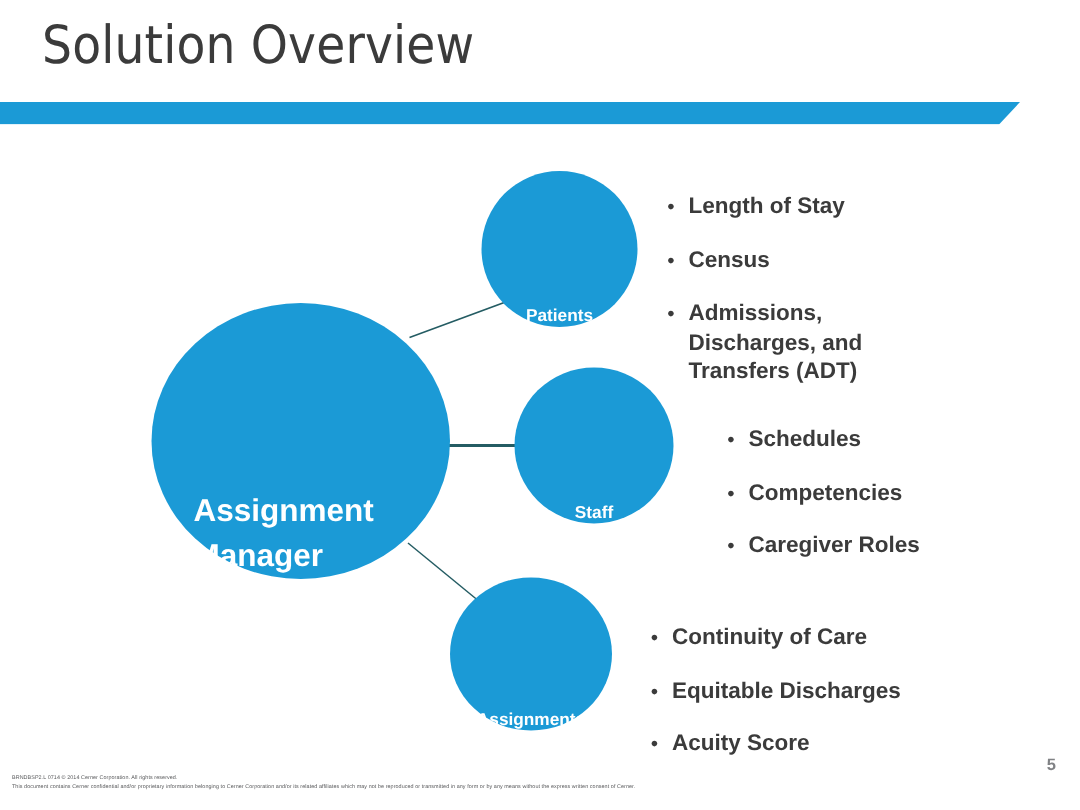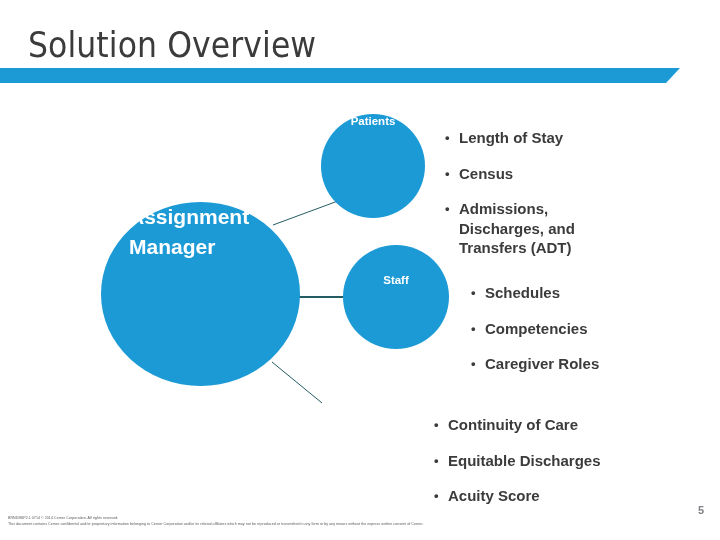--- a/index.html
+++ b/index.html
@@ -20,21 +20,21 @@
     left: 0; top: 0;
     width: 720px;
     height: 540px;
     background: #ffffff;
   }
 
   
   #slide-title {
     position: absolute;
     left: 28px;
-    top: 24px;
+    top: 10px;
     font-size: 35px;
     line-height: 42px;
     font-weight: 400;
     color: #3b3b3b;
     letter-spacing: 0.1px;
     font-family: "DejaVu Sans", sans-serif;
     font-stretch: condensed;
     white-space: nowrap;
   }
 
@@ -58,21 +58,21 @@
     height: 540px;
     pointer-events: none;
   }
 
   
   .node-circle {
     position: absolute;
     border-radius: 50%;
     background: #1b9ad6;
     display: flex;
-    align-items: flex-start;
+    align-items: flex-end;
     justify-content: center;
     text-align: center;
     color: #ffffff;
     box-sizing: border-box;
   }
 
   #circle-patients {
     left: 321px;
     top: 114px;
     width: 104px;
@@ -151,21 +151,21 @@
     font-size: 13px;
     line-height: 19.5px;
   }
 
   #bullets-patients {
     left: 428px;
     top: 112px;
     width: 175px;
   }
   #bullets-staff {
-    left: 454px;
+    left: 468px;
     top: 267px;
     width: 190px;
   }
   #bullets-assignments {
     left: 417px;
     top: 399px;
     width: 200px;
   }
 
   
@@ -213,20 +213,23 @@
   </div>
 
   <div class="node-circle" id="circle-assignment-manager">
     <span class="node-label">Assignment Manager</span>
   </div>
 
   <div class="node-circle" id="circle-staff">
     <span class="node-label">Staff</span>
   </div>
 
+  <div class="node-circle" id="circle-assignments">
+    <span class="node-label">Assignments</span>
+  </div>
 
   <ul class="bullet-list" id="bullets-patients">
     <li>Length of Stay</li>
     <li>Census</li>
     <li>Admissions, Discharges, and Transfers (ADT)</li>
   </ul>
 
   <ul class="bullet-list" id="bullets-staff">
     <li>Schedules</li>
     <li>Competencies</li>

